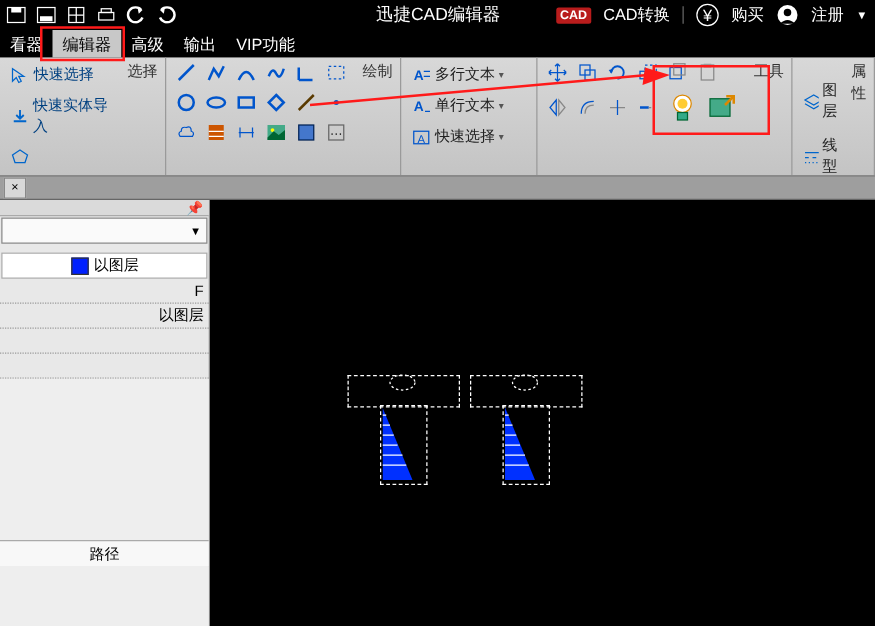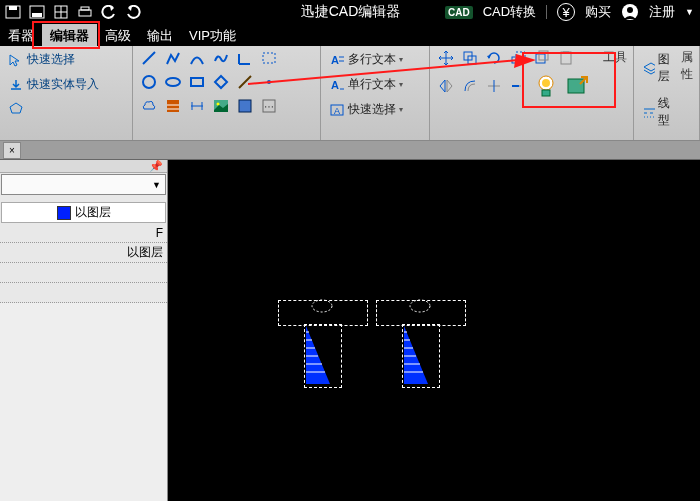--- a/index.html
+++ b/index.html
@@ -41,42 +41,41 @@
 }
 .titlebar-right {
   position: absolute;
   right: 6px;
   display: flex;
   align-items: center;
   gap: 10px;
   font-size: 13px;
 }
 .cad-badge {
-  background: #14532d;
+  background: #b91c1c;
   color: #fff;
   font-size: 10px;
   padding: 1px 3px;
   border-radius: 2px;
   font-weight: bold;
 }
 .menubar {
   height: 22px;
   background: #000;
   color: #fff;
   display: flex;
   align-items: stretch;
   font-size: 13px;
 }
 .menuitem {
   padding: 3px 8px 12px;
 }
 .menuitem.active {
   background: #c8c8c8;
   color: #000;
-  font-weight: bold;
 }
 .ribbon {
   height: 94px;
   background: linear-gradient(#d8d8d8,#c4c4c4);
   border-bottom: 1px solid #888;
   display: flex;
   align-items: stretch;
 }
 .rgroup {
   border-right: 1px solid #9a9a9a;
@@ -304,20 +303,21 @@
             </svg>
           <span class="textlink">快速实体导入</span>
         </div>
         <div class="rtextbtn">
           <svg width="16" height="14">
               <polygon points="8,2 14,6 12,12 4,12 2,6" fill="none" stroke="#0066cc"></polygon>
             </svg>
         </div>
       </div>
     </div>
+    <div class="rgroup-label">选择</div>
   </div>
 
   <div class="rgroup" style="width:178px">
     <div class="rgroup-body">
       <div class="rcol">
         <div class="rrow">
           <span class="ricon">
               <svg width="18" height="18">
                 <line x1="3" y1="15" x2="15" y2="3" stroke="#0055cc" stroke-width="2"></line>
               </svg>
@@ -414,20 +414,21 @@
             </span>
           <span class="ricon">
               <svg width="18" height="18">
                 <rect x="3" y="3" width="12" height="12" fill="none" stroke="#666"></rect>
                 <text x="9" y="13" text-anchor="middle" font-size="10" fill="#333">⋯</text>
               </svg>
             </span>
         </div>
       </div>
     </div>
+    <div class="rgroup-label">绘制</div>
   </div>
 
   <div class="rgroup" style="width:98px">
     <div class="rgroup-body">
       <div class="rcol" style="gap:6px;margin-top:2px">
         <div class="rtextbtn">
           <svg width="16" height="14">
               <text x="2" y="11" font-size="11" font-weight="bold" fill="#0055cc">A</text>
               <line x1="10" y1="4" x2="15" y2="4" stroke="#0055cc"></line>
               <line x1="10" y1="8" x2="15" y2="8" stroke="#0055cc"></line>
@@ -535,21 +536,21 @@
               </svg>
             </span>
         </div>
       </div>
     </div>
     <div class="rgroup-label">工具</div>
   </div>
 
   <div class="rgroup" style="flex:1">
     <div class="rgroup-body">
-      <div class="rcol" style="gap:8px;margin-top:2px">
+      <div class="rcol" style="gap:8px;margin-top:15px">
         <div class="rtextbtn">
           <svg width="18" height="14">
               <path d="M9 2 L16 6 L9 10 L2 6 Z" fill="none" stroke="#0066cc"></path>
               <path d="M2 9 L9 13 L16 9" fill="none" stroke="#0066cc"></path>
             </svg>
           <span>图层</span>
         </div>
         <div class="rtextbtn">
           <svg width="18" height="14">
               <line x1="2" y1="4" x2="16" y2="4" stroke="#0066cc"></line>
@@ -594,20 +595,21 @@
         <span style="width:60px"></span>
         <span>F</span>
       </div>
     <div class="side-row">
         <span style="width:60px"></span>
         <span>以图层</span>
       </div>
     <div class="side-row"></div>
     <div class="side-row"></div>
     <div class="side-block"></div>
+    <div class="side-footer">路径</div>
     <div style="height:50px;background:#eee"></div>
   </div>
 
   <div class="canvas">
     <div class="shape-group">
 
       <div class="dashbox" style="left:0;top:0;width:88px;height:24px"></div>
       <div class="dashbox" style="left:26px;top:24px;width:36px;height:62px"></div>
       <svg class="bluetri" style="left:28px;top:26px" width="32" height="58">
           <polygon points="0,0 0,58 24,58" fill="#0030ff"></polygon>

